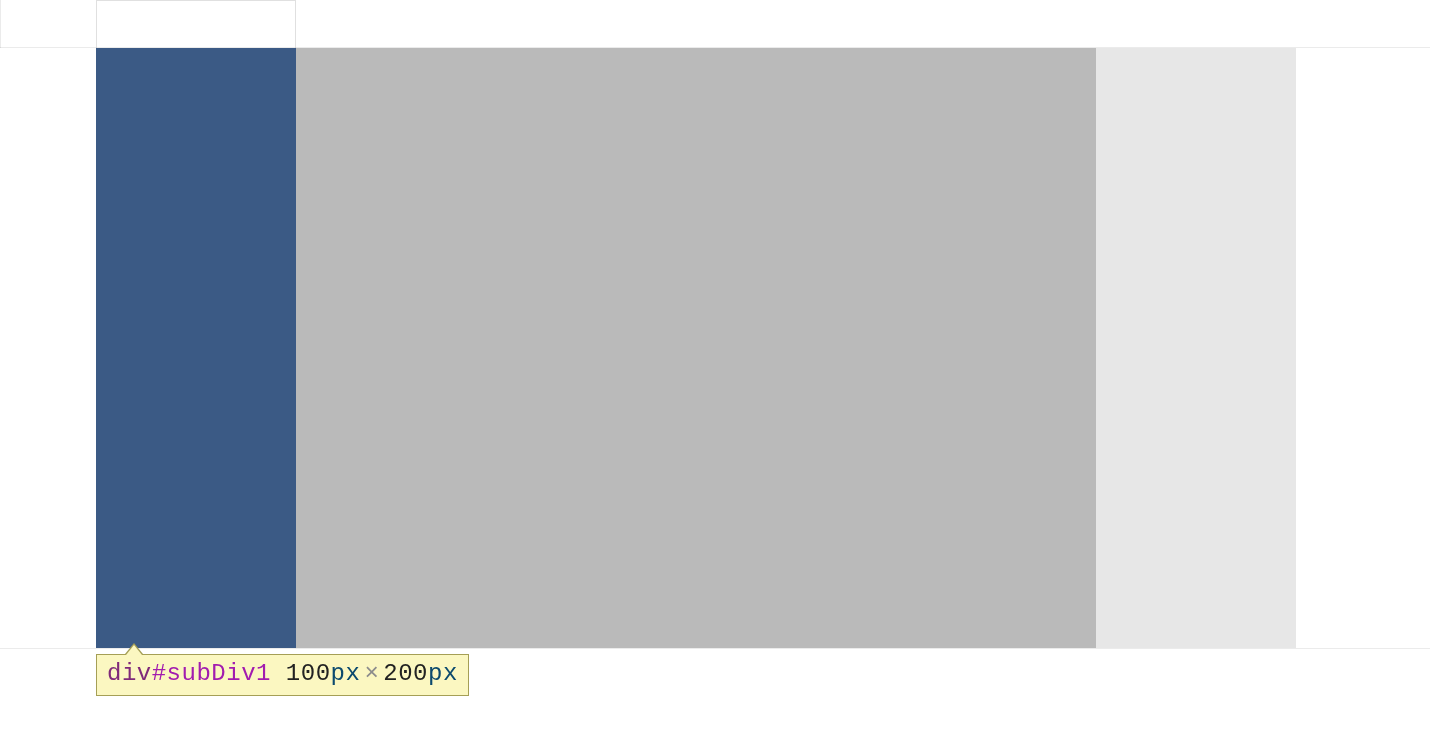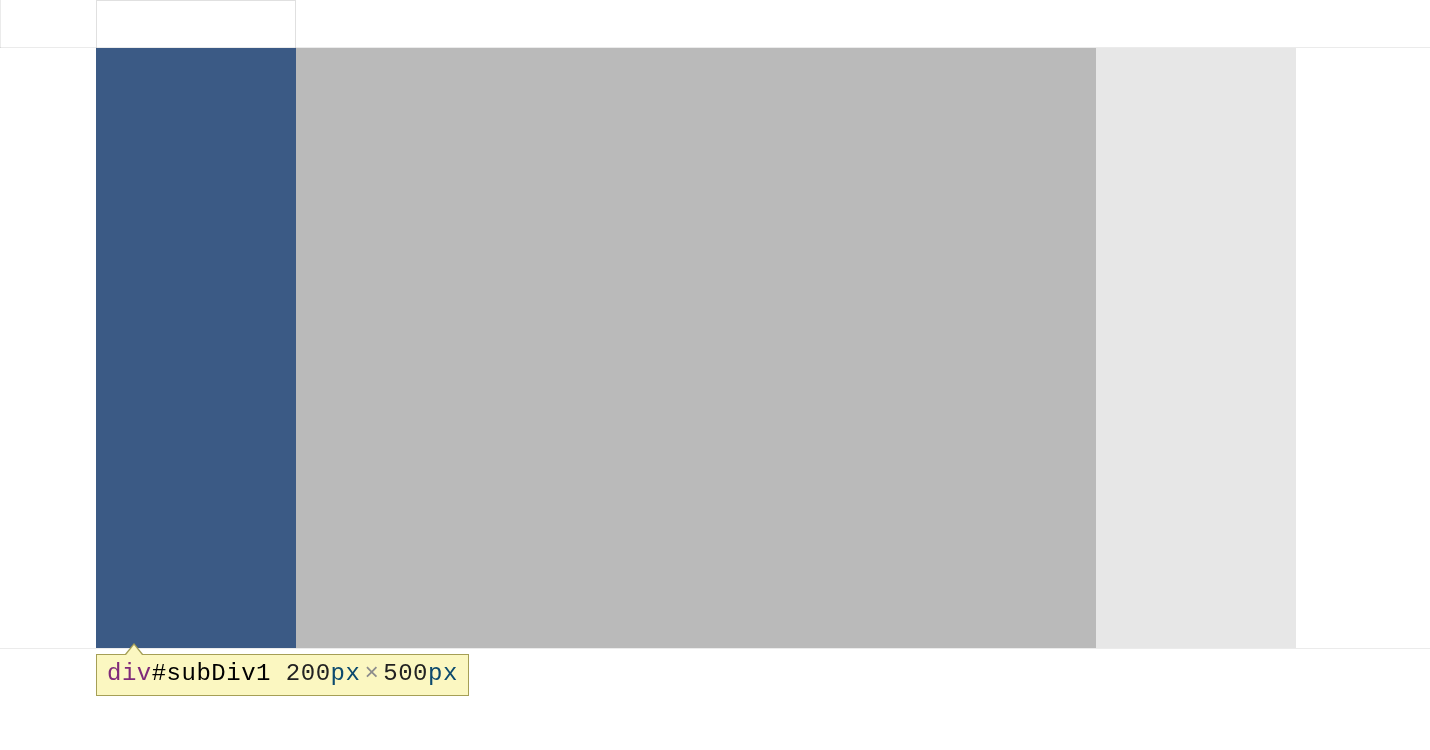--- a/index.html
+++ b/index.html
@@ -89,21 +89,21 @@
       font-size: 24px;
       line-height: 1.2;
       white-space: nowrap;
       color: #222;
       letter-spacing: 0.5px;
     }
     .devtools-tooltip .tag {
       color: #7f2a7a;
     }
     .devtools-tooltip .id {
-      color: #000000;
+      color: #a21caf;
     }
     .devtools-tooltip .dim-num {
       color: #222;
     }
     .devtools-tooltip .dim-unit {
       color: #0c4a6e;
     }
     .devtools-tooltip .times {
       color: #8c8c8c;
       padding: 0 4px;
@@ -145,14 +145,14 @@
   <div class="col3"></div>
 </div>
 
 <div class="bottom-sep"></div>
 
 <div class="tooltip-arrow-border"></div>
 <div class="tooltip-arrow"></div>
 
 <div class="devtools-tooltip">
   <span class="tag">div</span><span class="id">#subDiv1</span>
-  <span class="dim-num">200</span><span class="dim-unit">px</span><span class="times">×</span><span class="dim-num">500</span><span class="dim-unit">px</span>
+  <span class="dim-num">100</span><span class="dim-unit">px</span><span class="times">×</span><span class="dim-num">200</span><span class="dim-unit">px</span>
 </div>
 
 </body></html>

